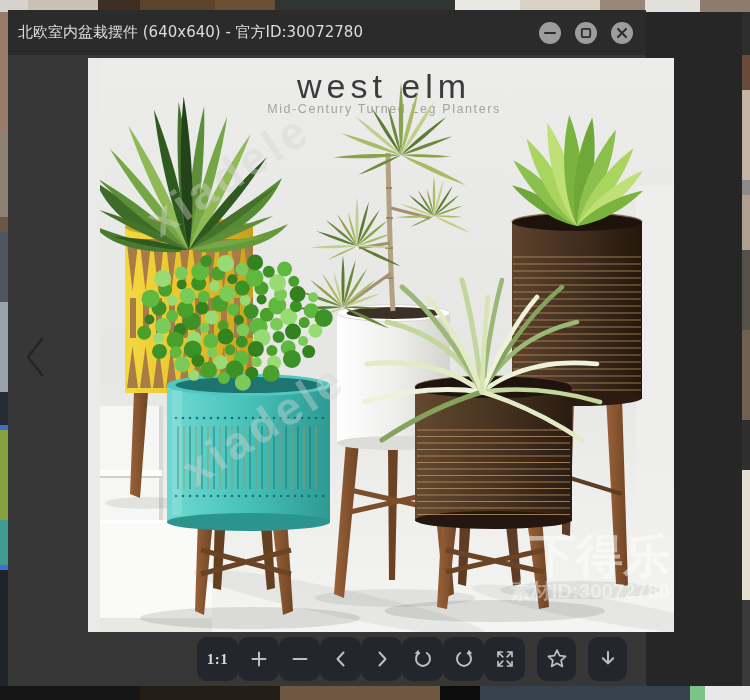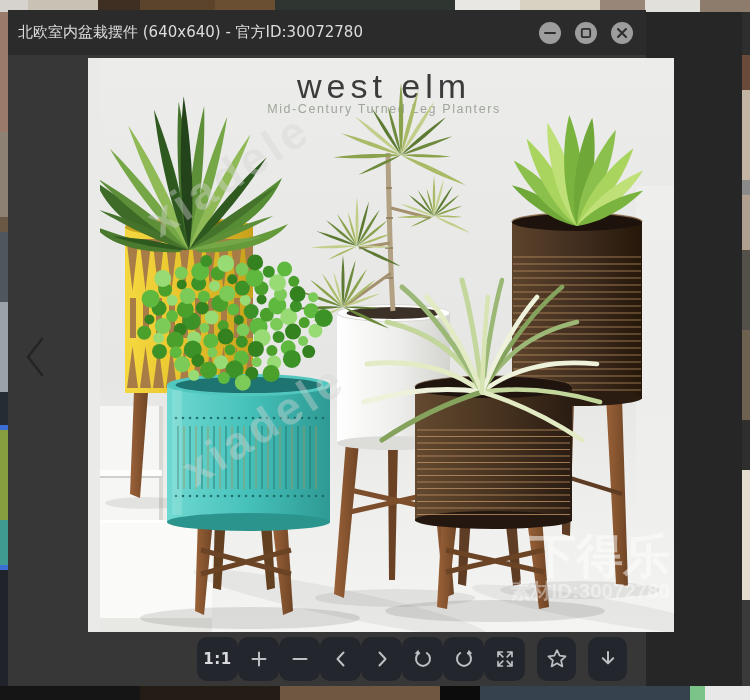--- a/index.html
+++ b/index.html
@@ -17,21 +17,21 @@
   .titlebar{position:absolute;top:0;left:0;right:0;height:45px;background:var(--titlebar,#2b2b2b);
     display:flex;align-items:center;}
   .title{color:#dcdcdc;font-size:15px;padding-left:10px;flex:1;white-space:nowrap;overflow:hidden;}
   .win-btns{display:flex;gap:14px;padding-right:13px;}
   .win-btn{width:22px;height:22px;border-radius:50%;background:#9d9d9d;display:flex;align-items:center;
     justify-content:center;cursor:pointer;flex:none;}
   .viewer{position:absolute;top:45px;left:0;right:0;bottom:0;background:var(--overlay,#373737);}
   .artwork{position:absolute;left:80px;top:3px;width:574px;height:574px;background:#eaeae8;overflow:hidden;padding-left:12px;}
   .nav{position:absolute;top:279px;width:28px;height:46px;cursor:pointer;}
   .nav.left{left:13px}.nav.right{right:11px}
-  .tb-main{position:absolute;top:582px;left:189px;display:flex;gap:0;}
+  .tb-main{position:absolute;top:582px;left:189px;display:flex;gap:0;font-family:Liberation Serif, serif;}
   .tb-right{position:absolute;top:582px;right:19px;display:flex;gap:12px;}
   .tbtn{width:41px;height:44px;border-radius:10px;background:var(--button-bg,#23262d);display:flex;
     align-items:center;justify-content:center;cursor:pointer;flex:none;}
   .tb-right .tbtn{width:39px;}
   .ratio{font-size:15px;font-weight:bold;letter-spacing:.5px;color:#d8dade;}
   .icon{stroke:var(--icon,#bdc1c5);fill:none;stroke-linecap:round;stroke-linejoin:round;}
 </style>
 </head>
 <body>
 

